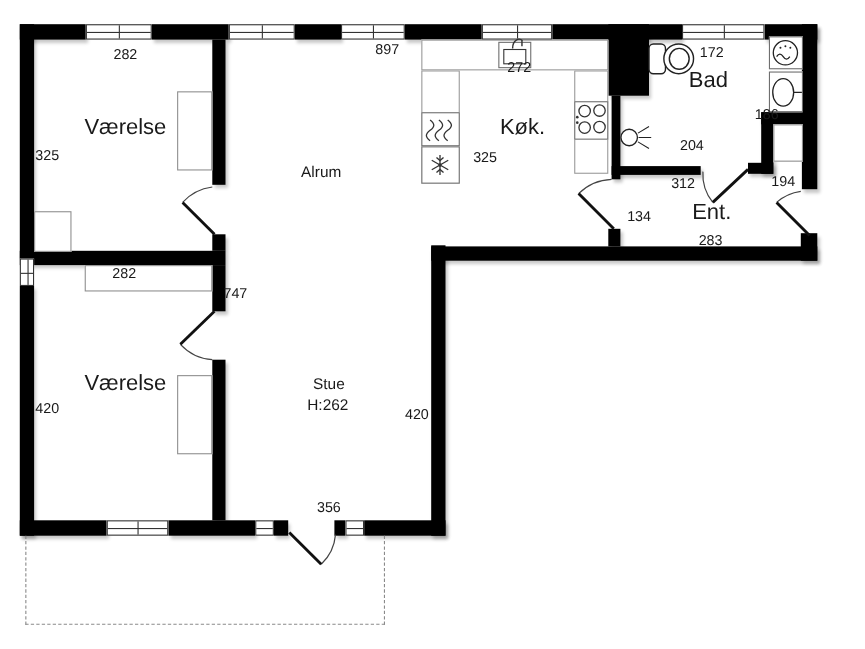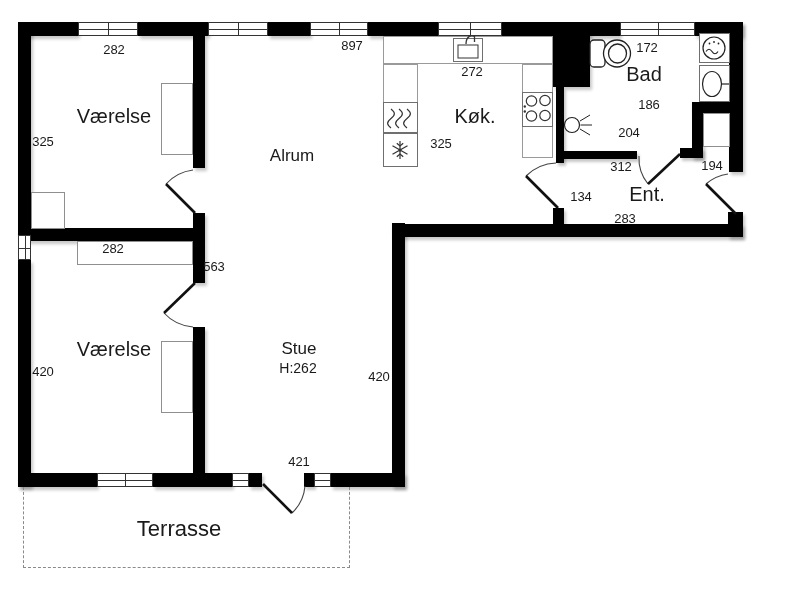--- a/index.html
+++ b/index.html
@@ -11,21 +11,21 @@
   .win-h.mull::after{content:"";position:absolute;top:0;bottom:0;left:50%;width:1px;background:#333;}
   .win-v::before{content:"";position:absolute;top:0;bottom:0;left:50%;width:1px;background:#333;}
   .win-v::after{content:"";position:absolute;left:0;right:0;top:50%;height:1px;background:#333;}
   .furn{position:absolute;background:#fff;border:1px solid #8f8f8f;box-sizing:border-box;z-index:1;}
   .counter{position:absolute;background:#fff;border:1px solid #9a9a9a;box-sizing:border-box;z-index:1;}
   .appl{position:absolute;background:#fff;border:1px solid #6f6f6f;box-sizing:border-box;z-index:1;}
   .terrace{position:absolute;border-left:1px dashed #8a8a8a;border-right:1px dashed #8a8a8a;
            border-bottom:1px dashed #8a8a8a;z-index:0;}
   .lbl{position:absolute;transform:translate(-50%,-50%);white-space:nowrap;z-index:4;}
   .room{font-size:20px;}
-  .room.lg{font-size:17px;}
+  .room.lg{font-size:14px;}
   .room.xl{font-size:22px;}
   .hnote{font-size:14px;}
   .dim{font-size:13px;}
   svg.overlay{position:absolute;left:0;top:0;z-index:3;pointer-events:none;}
 </style>
 </head>
 <body>
 
 <div class="plan">
 
@@ -177,33 +177,32 @@
   </svg>
 
   <div class="lbl room" style="left:114px;top:116px">Værelse</div>
   <div class="lbl room lg" style="left:292px;top:156px">Alrum</div>
   <div class="lbl room" style="left:475px;top:116px">Køk.</div>
   <div class="lbl room" style="left:644px;top:74px">Bad</div>
   <div class="lbl room" style="left:647px;top:194px">Ent.</div>
   <div class="lbl room" style="left:114px;top:349px">Værelse</div>
   <div class="lbl room lg" style="left:299px;top:349px">Stue</div>
   <div class="lbl hnote" style="left:298px;top:368px">H:262</div>
-  <div class="lbl room xl" style="left:179px;top:529px">Terrasse</div>
 
   <div class="lbl dim" style="left:114px;top:49px">282</div>
   <div class="lbl dim" style="left:352px;top:45px">897</div>
-  <div class="lbl dim" style="left:472px;top:71px">272</div>
+  <div class="lbl dim" style="left:472px;top:61px">272</div>
   <div class="lbl dim" style="left:441px;top:143px">325</div>
   <div class="lbl dim" style="left:647px;top:47px">172</div>
-  <div class="lbl dim" style="left:649px;top:104px">186</div>
+  <div class="lbl dim" style="left:697px;top:104px">186</div>
   <div class="lbl dim" style="left:629px;top:132px">204</div>
   <div class="lbl dim" style="left:621px;top:166px">312</div>
   <div class="lbl dim" style="left:712px;top:165px">194</div>
   <div class="lbl dim" style="left:581px;top:196px">134</div>
-  <div class="lbl dim" style="left:625px;top:218px">283</div>
+  <div class="lbl dim" style="left:646px;top:218px">283</div>
   <div class="lbl dim" style="left:43px;top:141px">325</div>
   <div class="lbl dim" style="left:113px;top:248px">282</div>
-  <div class="lbl dim" style="left:214px;top:266px">563</div>
+  <div class="lbl dim" style="left:214px;top:266px">747</div>
   <div class="lbl dim" style="left:43px;top:371px">420</div>
   <div class="lbl dim" style="left:379px;top:376px">420</div>
-  <div class="lbl dim" style="left:299px;top:461px">421</div>
+  <div class="lbl dim" style="left:299px;top:461px">356</div>
 
 </div>
 
 </body></html>

